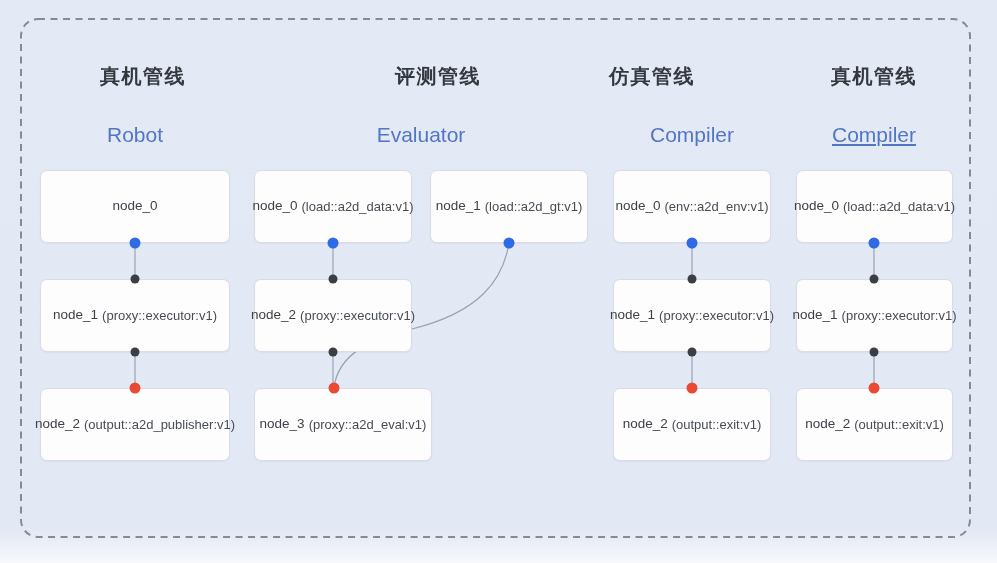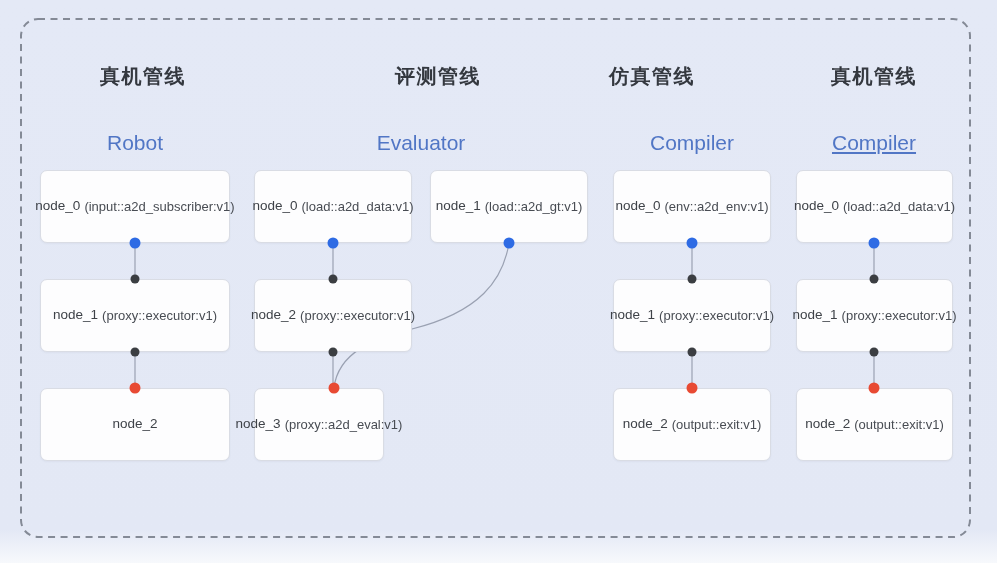--- a/index.html
+++ b/index.html
@@ -7,21 +7,21 @@
     position:relative;width:997px;height:563px;overflow:hidden;
     background:linear-gradient(180deg,#e4e9f6 0%,#e3e8f5 94%,#f7f9fc 100%);
     font-family:"Liberation Sans",sans-serif;
   }
   #edge-layer{position:absolute;left:0;top:0;width:997px;height:563px;}
   .title-zh{
     position:absolute;top:63px;transform:translateX(-50%);
     font-size:20px;font-weight:700;color:#34383f;letter-spacing:1.5px;white-space:nowrap;
   }
   .title-en{
-    position:absolute;top:131px;transform:translateX(-50%);
+    position:absolute;top:123px;transform:translateX(-50%);
     font-size:21px;font-weight:400;color:var(--title-en,#5176c5);white-space:nowrap;text-align:right;
   }
   .node{
     position:absolute;box-sizing:border-box;
     background:var(--node-bg,#fdfdfe);
     border:1px solid var(--node-border,#d9dce4);
     border-radius:7px;
     display:flex;flex-direction:row;align-items:center;justify-content:center;gap:4px;
     box-shadow:0 1px 2px rgba(60,70,100,0.05);
   }
@@ -54,42 +54,42 @@
       <div class="title-zh" style="left: 438px;">评测管线</div>
       <div class="title-en" style="left: 421px;">Evaluator</div>
       <div class="title-zh" style="left: 652px;">仿真管线</div>
       <div class="title-en" style="left: 692px;">Compiler</div>
       <div class="title-zh" style="left: 874px;">真机管线</div>
       <div class="title-en" style="left: 874px; text-decoration: underline;">Compiler</div>
     </div>
   <div id="nodes">
       <div class="node" style="left: 40px; top: 170px; width: 190px; height: 73px;">
         <div class="node-title">node_0</div>
-        <div class="node-subtitle">(input::a2d_subscriber:v1)</div>
       </div>
       <div class="node" style="left: 40px; top: 279px; width: 190px; height: 73px;">
         <div class="node-title">node_1</div>
         <div class="node-subtitle">(proxy::executor:v1)</div>
       </div>
       <div class="node" style="left: 40px; top: 388px; width: 190px; height: 73px;">
         <div class="node-title">node_2</div>
+        <div class="node-subtitle">(output::a2d_publisher:v1)</div>
       </div>
       <div class="node" style="left: 254px; top: 170px; width: 158px; height: 73px;">
         <div class="node-title">node_0</div>
         <div class="node-subtitle">(load::a2d_data:v1)</div>
       </div>
       <div class="node" style="left: 430px; top: 170px; width: 158px; height: 73px;">
         <div class="node-title">node_1</div>
         <div class="node-subtitle">(load::a2d_gt:v1)</div>
       </div>
       <div class="node" style="left: 254px; top: 279px; width: 158px; height: 73px;">
         <div class="node-title">node_2</div>
         <div class="node-subtitle">(proxy::executor:v1)</div>
       </div>
-      <div class="node" style="left: 254px; top: 388px; width: 130px; height: 73px;">
+      <div class="node" style="left: 254px; top: 388px; width: 178px; height: 73px;">
         <div class="node-title">node_3</div>
         <div class="node-subtitle">(proxy::a2d_eval:v1)</div>
       </div>
       <div class="node" style="left: 613px; top: 170px; width: 158px; height: 73px;">
         <div class="node-title">node_0</div>
         <div class="node-subtitle">(env::a2d_env:v1)</div>
       </div>
       <div class="node" style="left: 613px; top: 279px; width: 158px; height: 73px;">
         <div class="node-title">node_1</div>
         <div class="node-subtitle">(proxy::executor:v1)</div>

